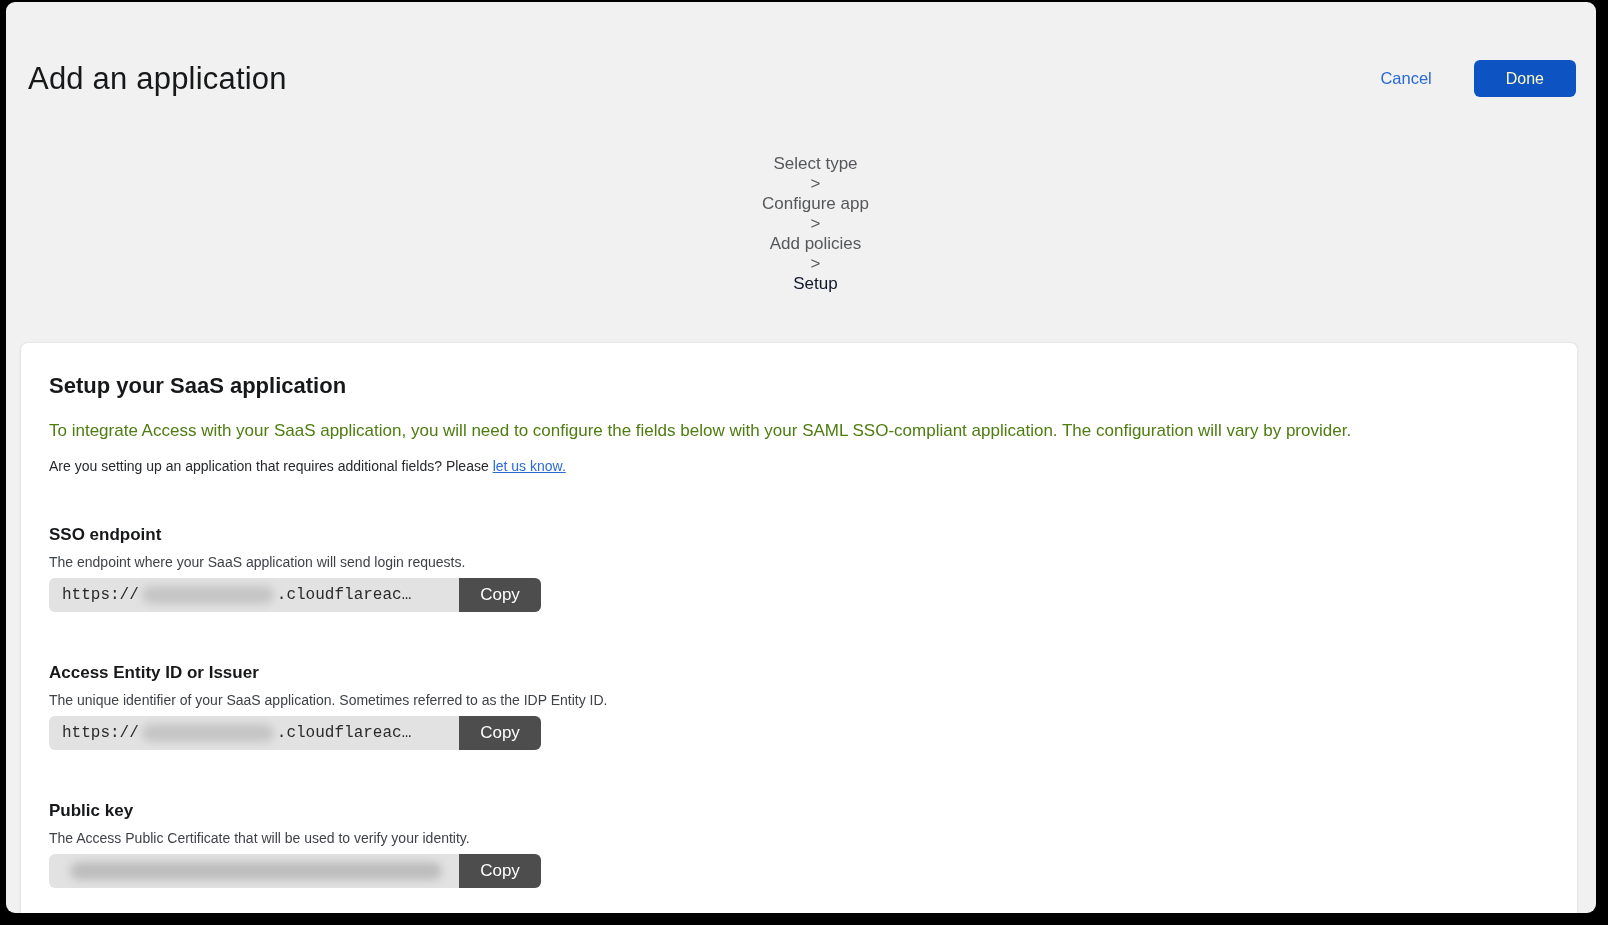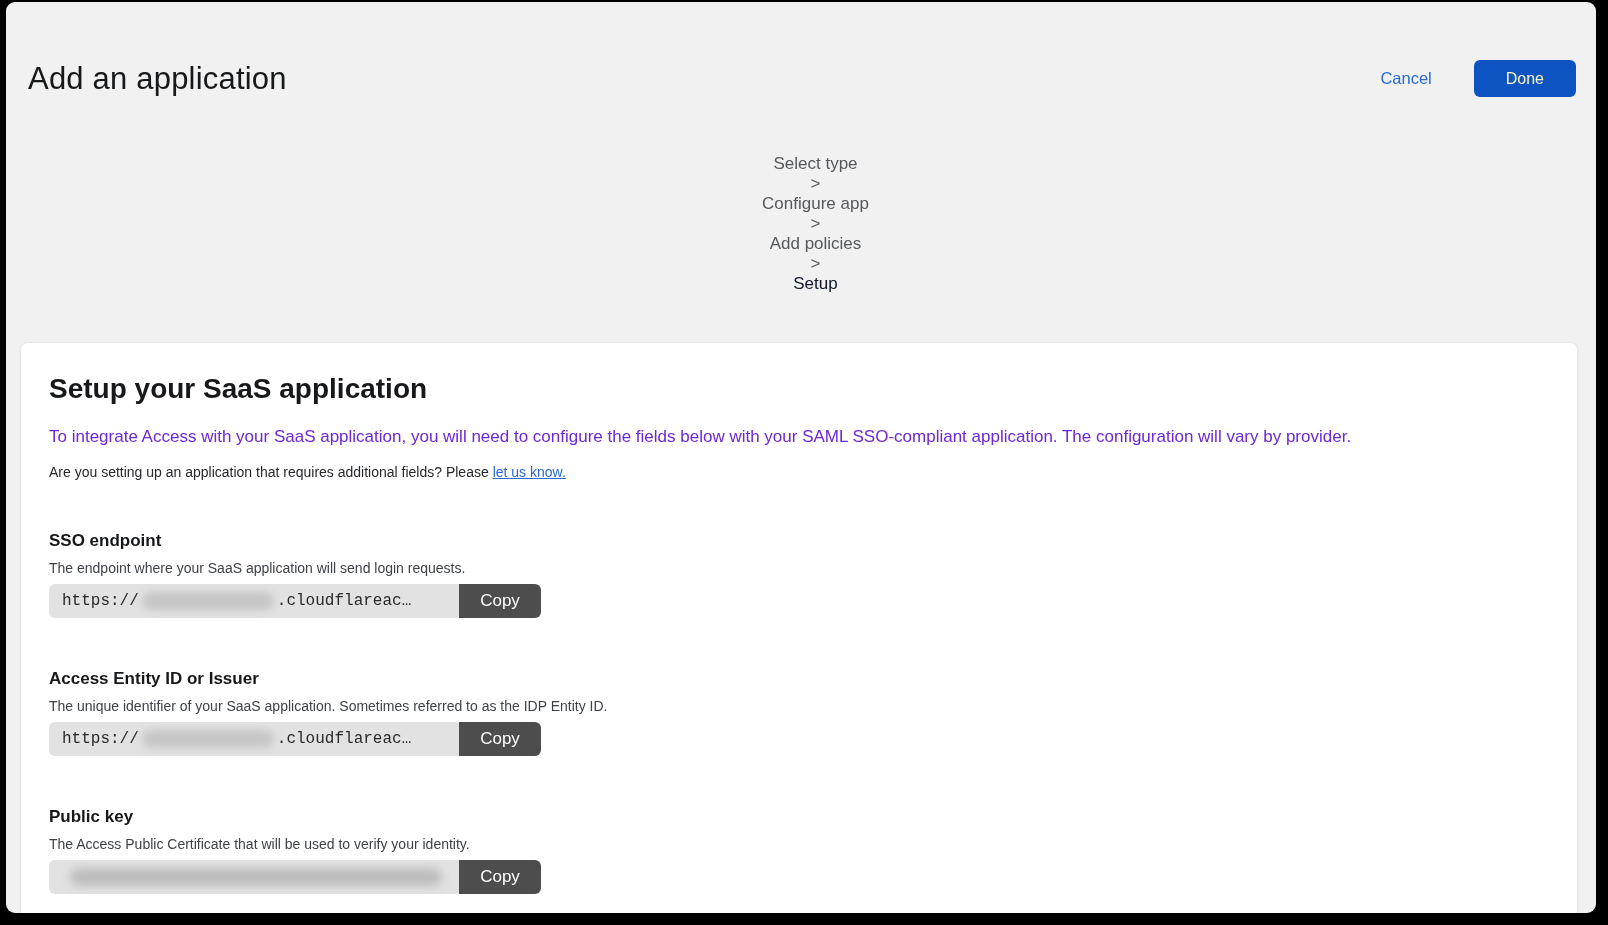--- a/index.html
+++ b/index.html
@@ -82,28 +82,28 @@
   .card {
     margin: 48px 18px 0 14px;
     background: #ffffff;
     border: 1px solid #e7e7e7;
     border-radius: 8px;
     box-shadow: 0 1px 3px rgba(0,0,0,0.05);
     box-sizing: border-box;
     padding: 30px 28px 53px 28px;
   }
   .card-heading {
-    font-size: 28px;
+    font-size: 22px;
     font-weight: 700;
     color: #17181a;
   }
   .card-intro {
     margin-top: 21px;
     font-size: 17px;
-    color: #6d28d9;
+    color: #4d7c0f;
     line-height: 1.25;
   }
   .card-note {
     margin-top: 17px;
     font-size: 14px;
     color: #26282b;
   }
   .note-link {
     color: #2a6ad4;
     text-decoration: underline;

